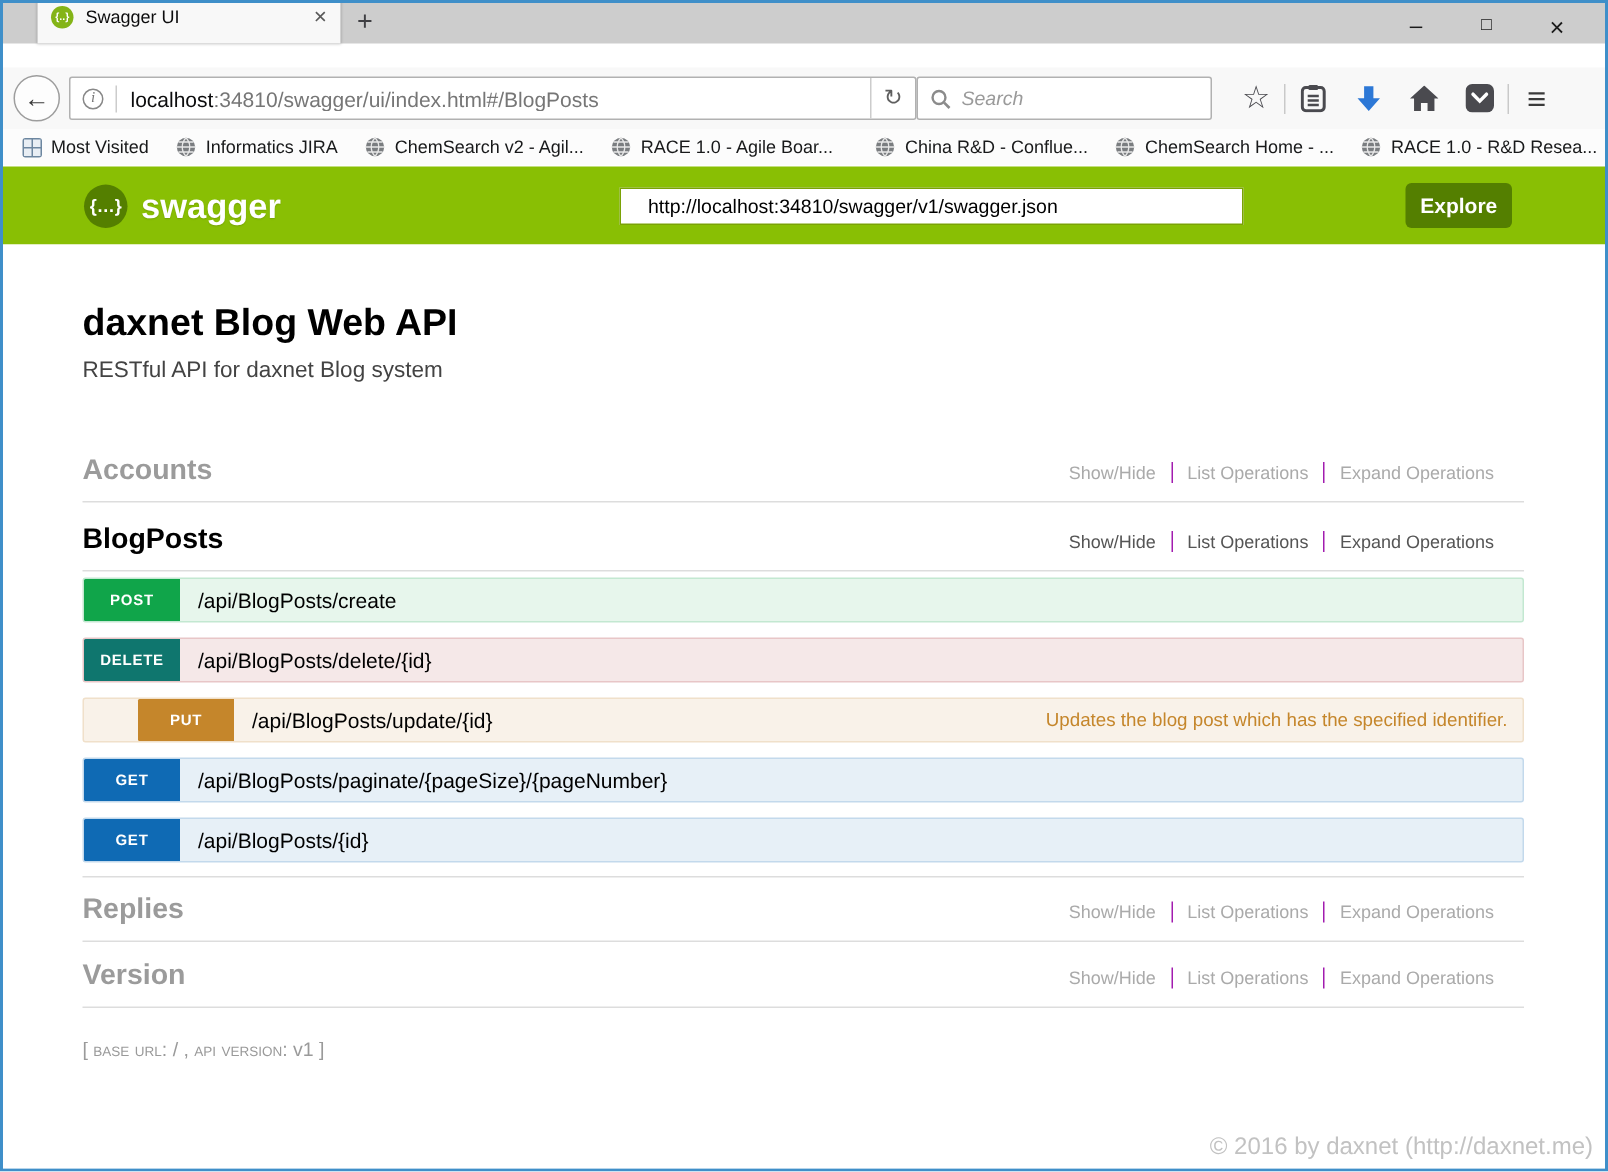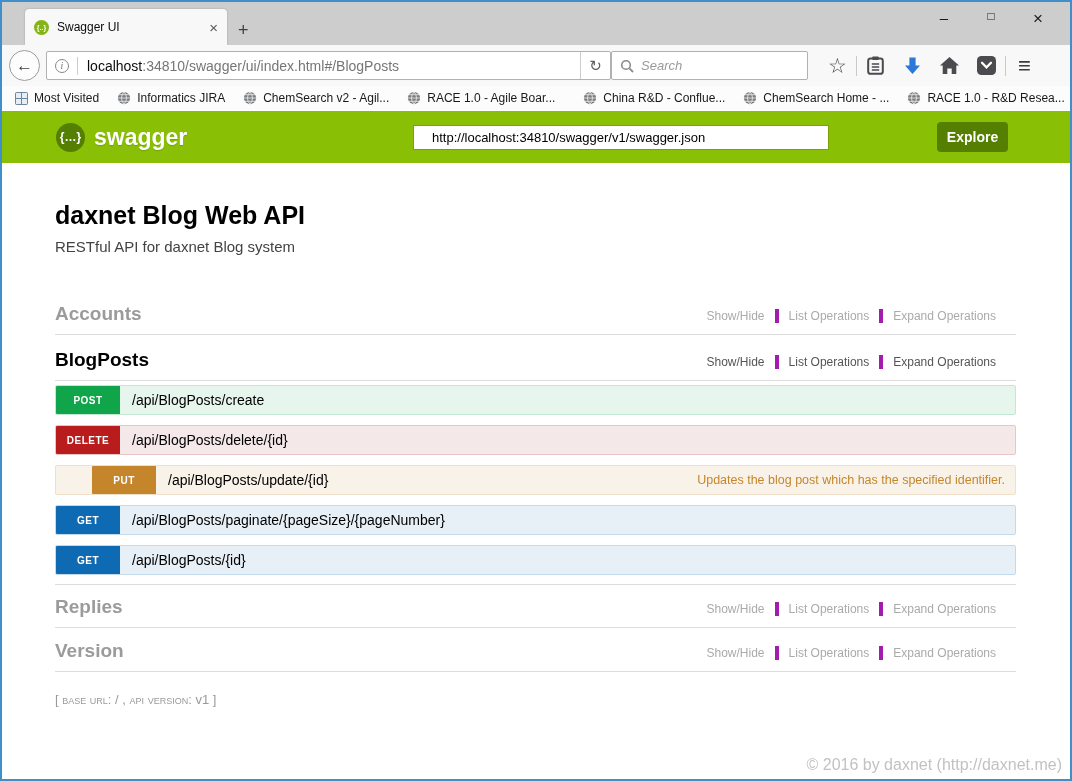--- a/index.html
+++ b/index.html
@@ -1,20 +1,20 @@
 <!DOCTYPE html>
 <html><head>
 <meta charset="utf-8">
 <style>
   * { margin:0; padding:0; box-sizing:border-box; }
   html,body { width:1072px; height:781px; font-family:"Liberation Sans", sans-serif; }
   .window { position:relative; width:1072px; height:781px; border:2px solid #3f8fc9; background:#fff; overflow:hidden; }
 
   
-  .titlebar { position:absolute; left:0; top:0; right:0; height:43px; background:#cdcdcd; }
+  .titlebar { position:absolute; left:0; top:0; right:0; height:27px; background:#cdcdcd; }
   .tab { position:absolute; left:23px; bottom:0; width:202px; height:36px; background:#f8f8f8; border-radius:4px 4px 0 0; display:flex; align-items:center; padding:0 9px; box-shadow:0 0 2px rgba(0,0,0,.25); }
   .favicon { width:15px; height:15px; border-radius:50%; background:#84b417; color:#fff; font-size:7px; font-weight:bold; display:flex; align-items:center; justify-content:center; flex:none; }
   .tab-title { font-size:12px; color:#0c0c0d; margin-left:8px; white-space:nowrap; overflow:hidden; }
   .tab-close { margin-left:auto; font-size:15px; color:#5a5a5a; cursor:default; }
   .newtab { position:absolute; left:236px; bottom:6px; font-size:18px; color:#3f3f43; line-height:1; }
   .wincontrols { position:absolute; top:7px; right:16px; display:flex; }
   .wincontrols span { width:32px; text-align:center; color:#1a1a1a; margin-left:15px; }
   .ctl-min { font-size:15px; } .ctl-max { font-size:12px; } .ctl-close { font-size:17px; }
 
   
@@ -55,38 +55,38 @@
   .inner { margin-left:53px; width:961px; padding-top:38px; }
   .api-title { font-size:25px; font-weight:bold; color:#000; }
   .api-sub { font-size:15px; color:#434343; margin-top:8px; }
 
   .res-head { display:flex; align-items:baseline; border-bottom:1px solid #ddd; padding-bottom:9px; padding-right:10px; }
   .res-name { font-size:19px; font-weight:bold; }
   .res-head.muted .res-name { color:#9b9b9b; }
   .res-head.active .res-name { color:#000; }
   .res-links { margin-left:auto; font-size:12px; }
   .res-links span { padding:0 10px; }
-  .res-links span + span { border-left:4px solid #a21caf; }
+  .res-links span + span { border-left:1px solid #a21caf; }
   .res-head.muted .res-links span { color:#aaa; }
   .res-head.active .res-links span { color:#555; }
   .sec-accounts { margin-top:48px; }
   .sec-blogposts { margin-top:14px; }
   .sec-replies { margin-top:11px; }
   .sec-version { margin-top:12px; }
 
   .ops { list-style:none; margin-top:4px; padding-bottom:9px; border-bottom:1px solid #ddd; }
   .op { display:flex; align-items:center; height:30px; margin-bottom:10px; border:1px solid; border-radius:2px; }
   .op:last-child { margin-bottom:0; }
   .badge { width:64px; align-self:stretch; color:#fff; font-size:10px; font-weight:bold; letter-spacing:.5px; display:flex; align-items:center; justify-content:center; border-radius:1px 0 0 1px; }
   .op-path { margin-left:12px; font-size:14px; color:#000; text-decoration:none; }
   .op-desc { margin-left:auto; margin-right:10px; font-size:12.5px; color:#c5862b; }
   .op-get    { background:#e7f0f7; border-color:#c3d9ec; } .op-get    .badge { background:#0f6ab4; }
   .op-post   { background:#e7f6ec; border-color:#c3e8d1; } .op-post   .badge { background:#10a54a; }
   .op-put    { background:#f9f2e9; border-color:#f0e0ca;padding-left:36px; } .op-put    .badge { background:#c5862b; }
-  .op-delete { background:#f5e8e8; border-color:#e8c6c7; } .op-delete .badge { background:#b91c1c; }
+  .op-delete { background:#f5e8e8; border-color:#e8c6c7; } .op-delete .badge { background:#0f766e; }
 
   .base-url { margin-top:20px; font-size:13px; color:#9a9a9a; font-variant:small-caps; }
   .base-url .ver { font-variant:normal; }
   .copyright { position:absolute; right:8px; bottom:5px; font-size:16px; color:#c2c2c2; }
 </style>
 </head>
 <body>
 
 <div class="window">
 

